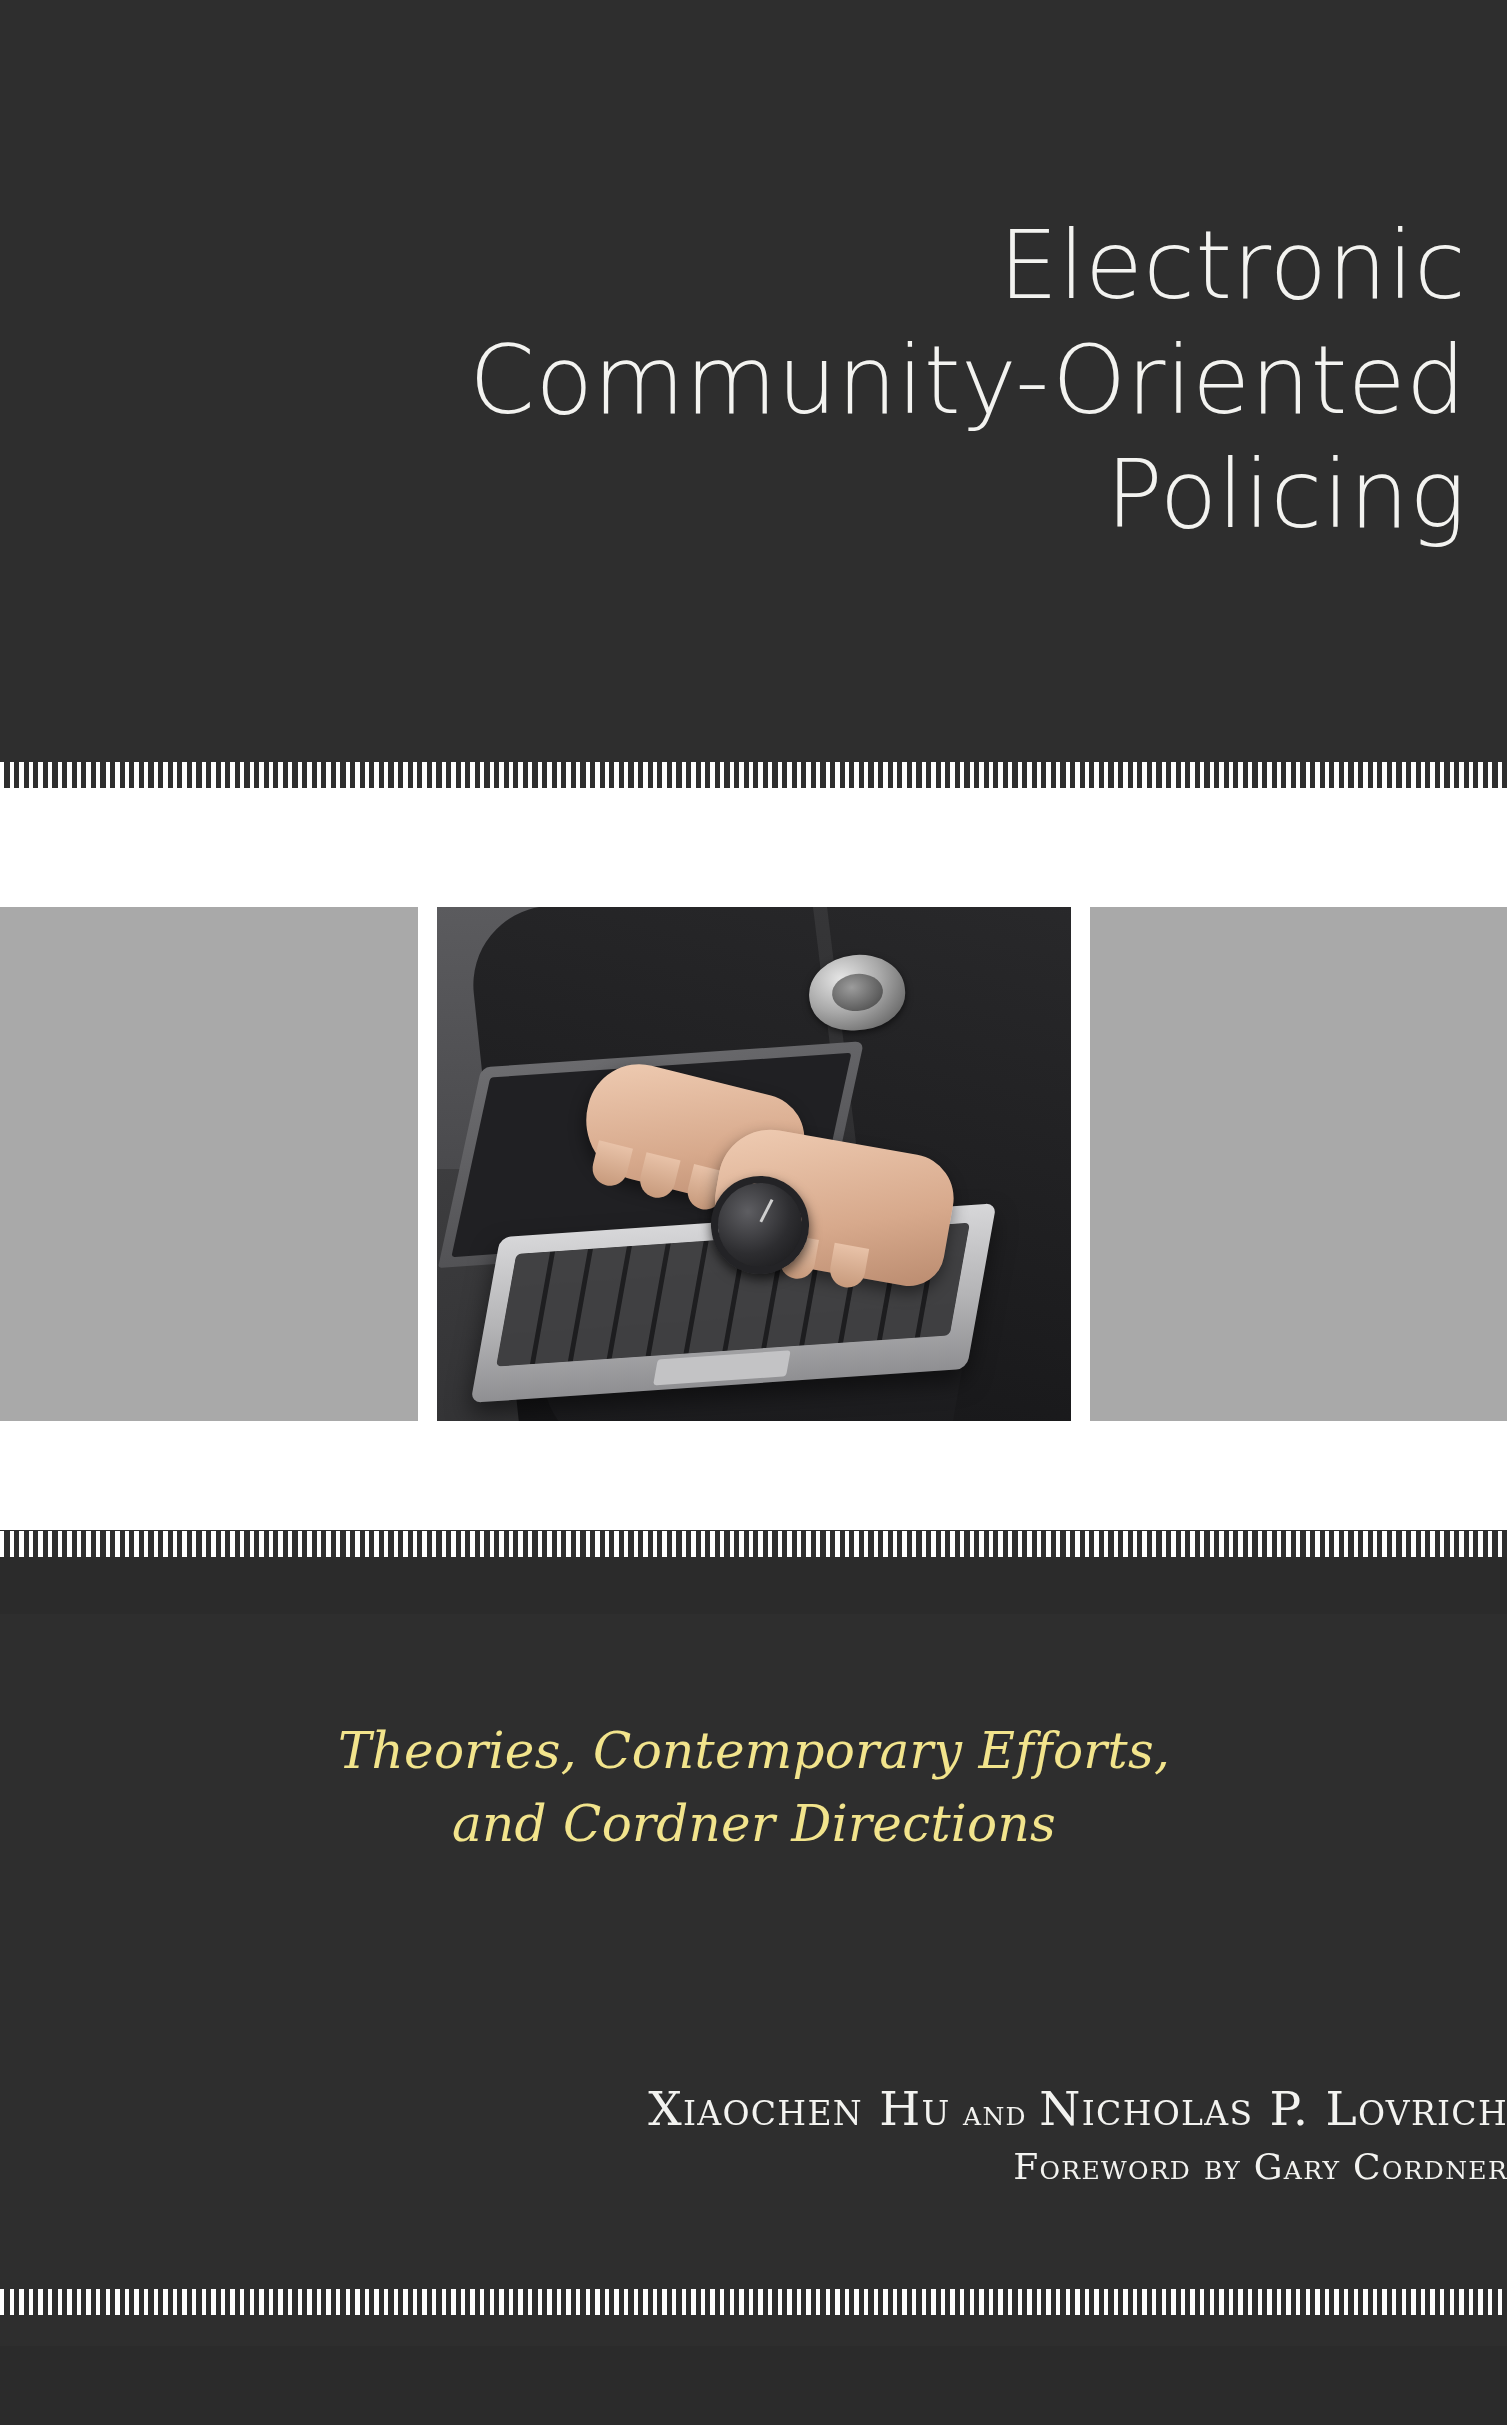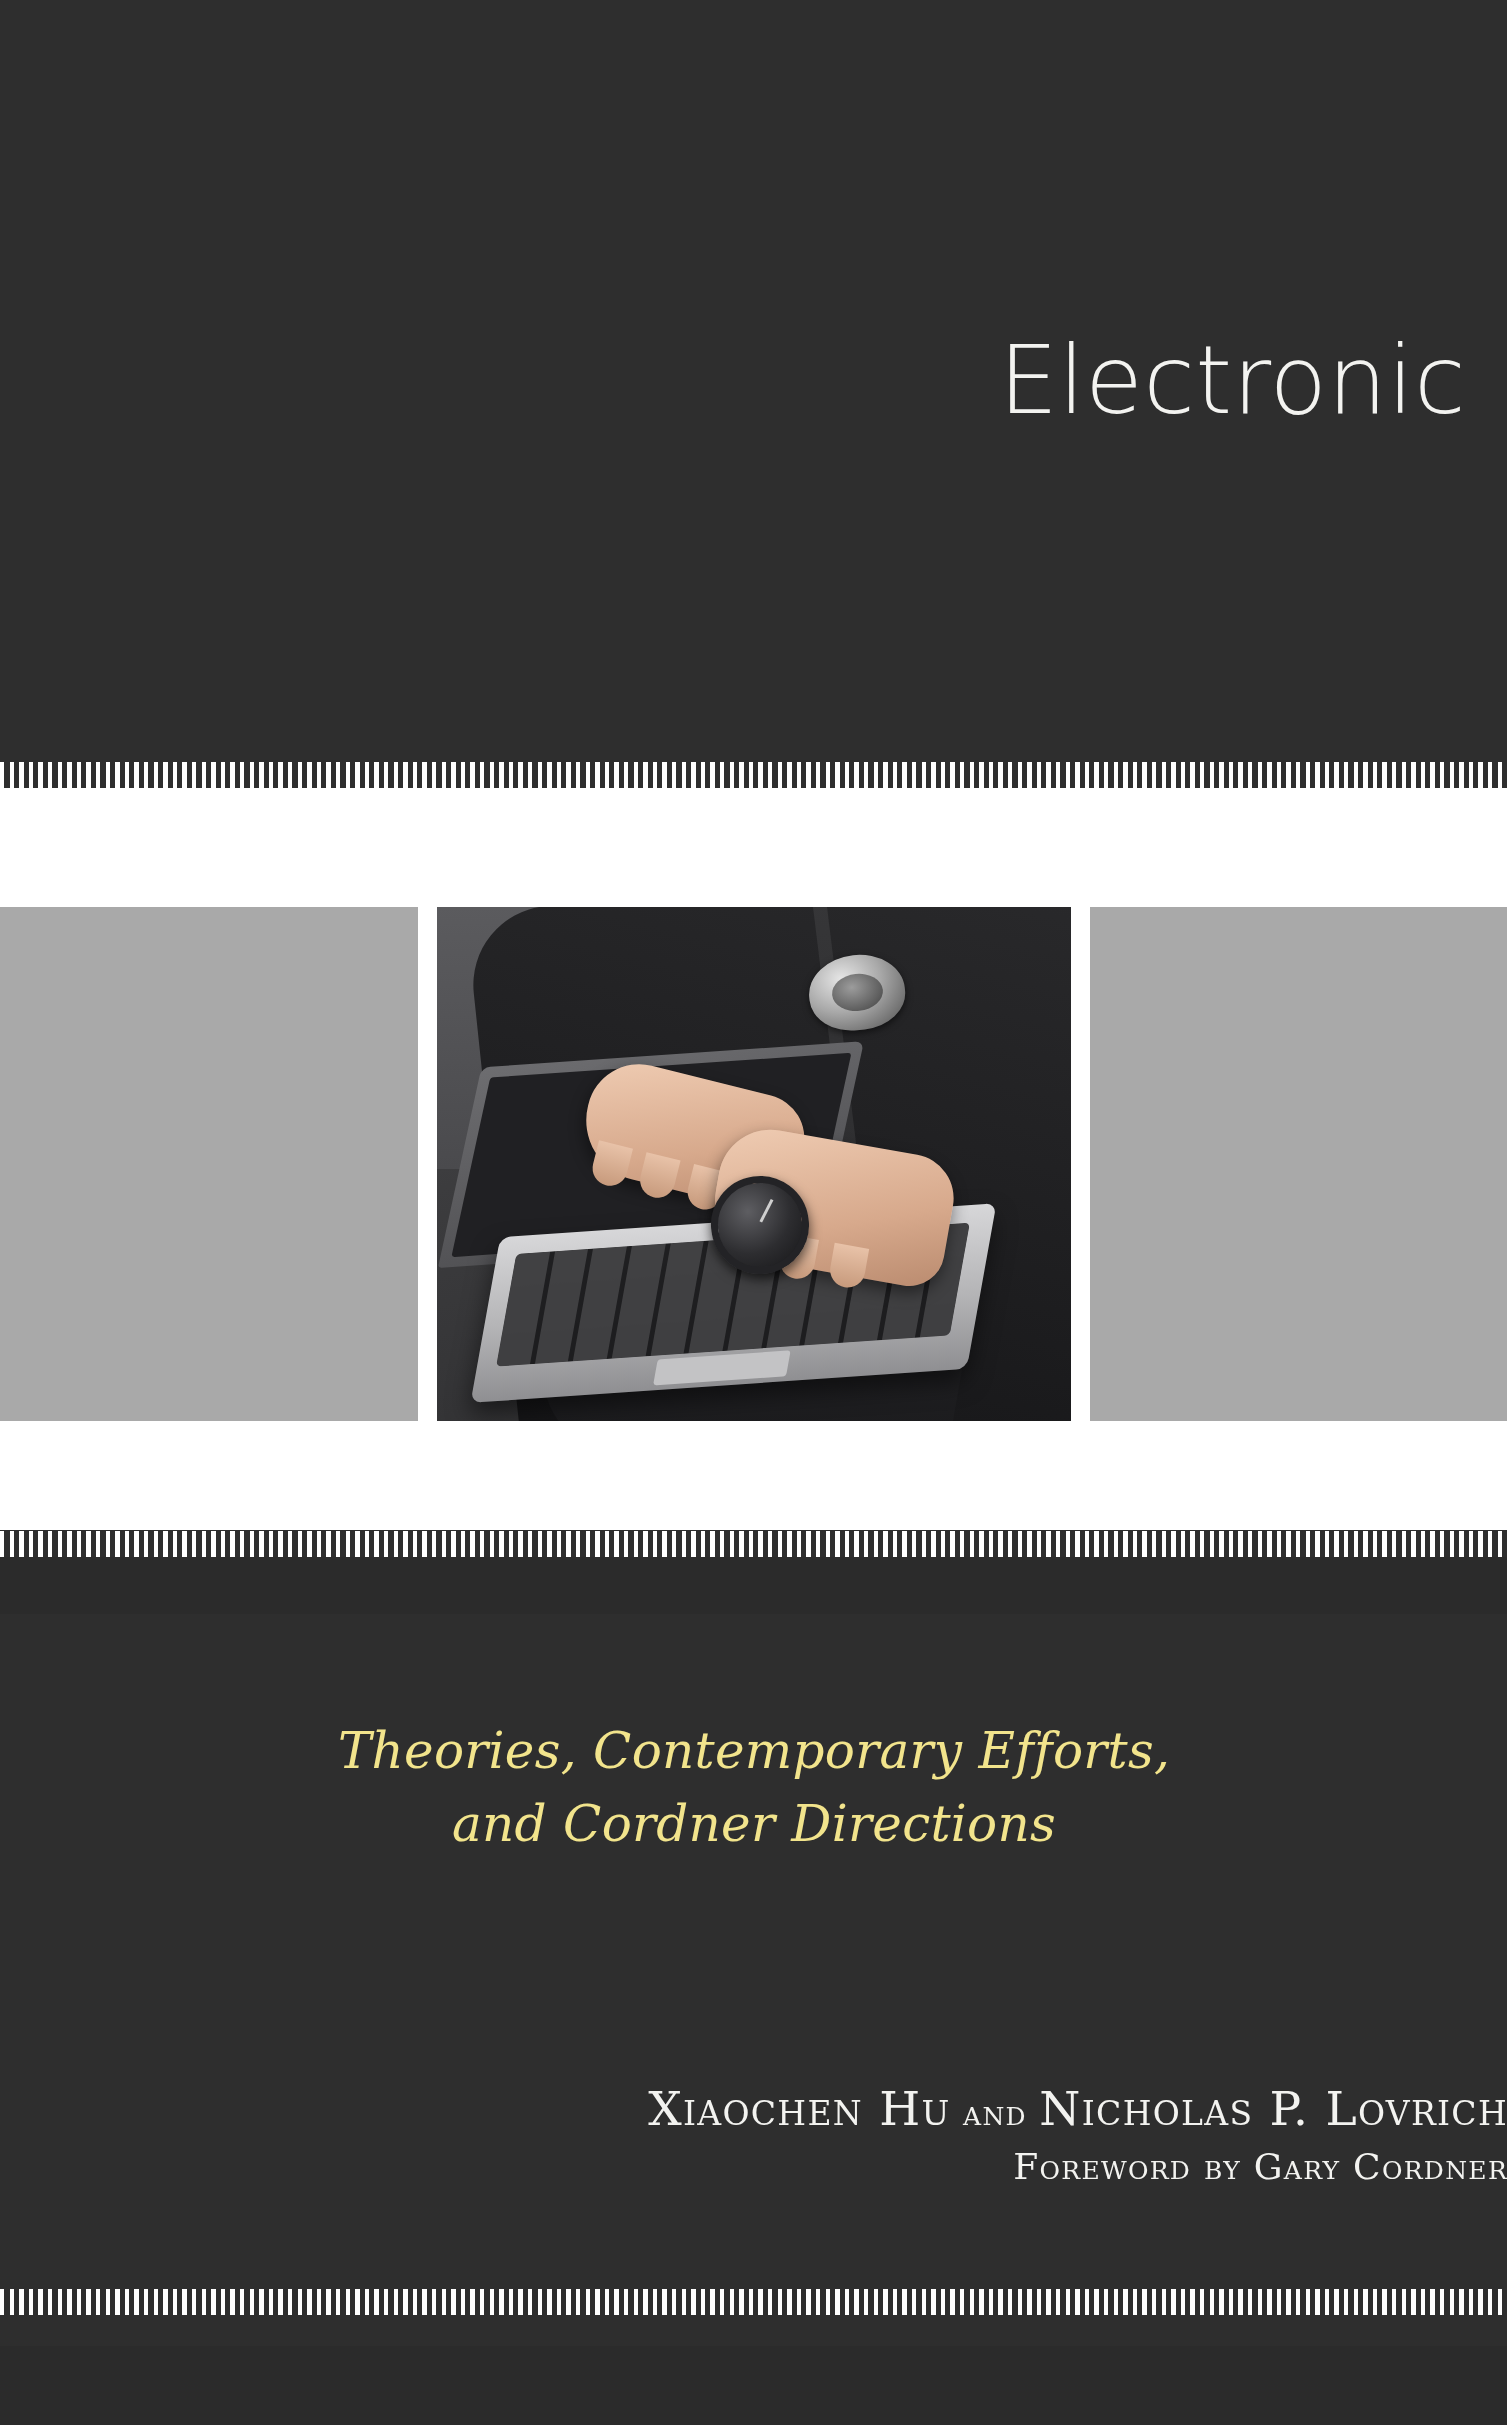--- a/index.html
+++ b/index.html
@@ -317,20 +317,22 @@
   }
   .caps { font-variant: small-caps; }
 </style>
 </head>
 <body>
 
 <div class="cover">
 
   <div class="top-panel">
     <div class="title-line">Electronic</div>
+    <div class="title-line">Community-Oriented</div>
+    <div class="title-line">Policing</div>
   </div>
 
   <div class="dash-rule rule-top"></div>
 
   <div class="white-band"></div>
 
   <div class="photo-row">
     <div class="photo-side"></div>
     <div class="photo-gap"></div>
 

